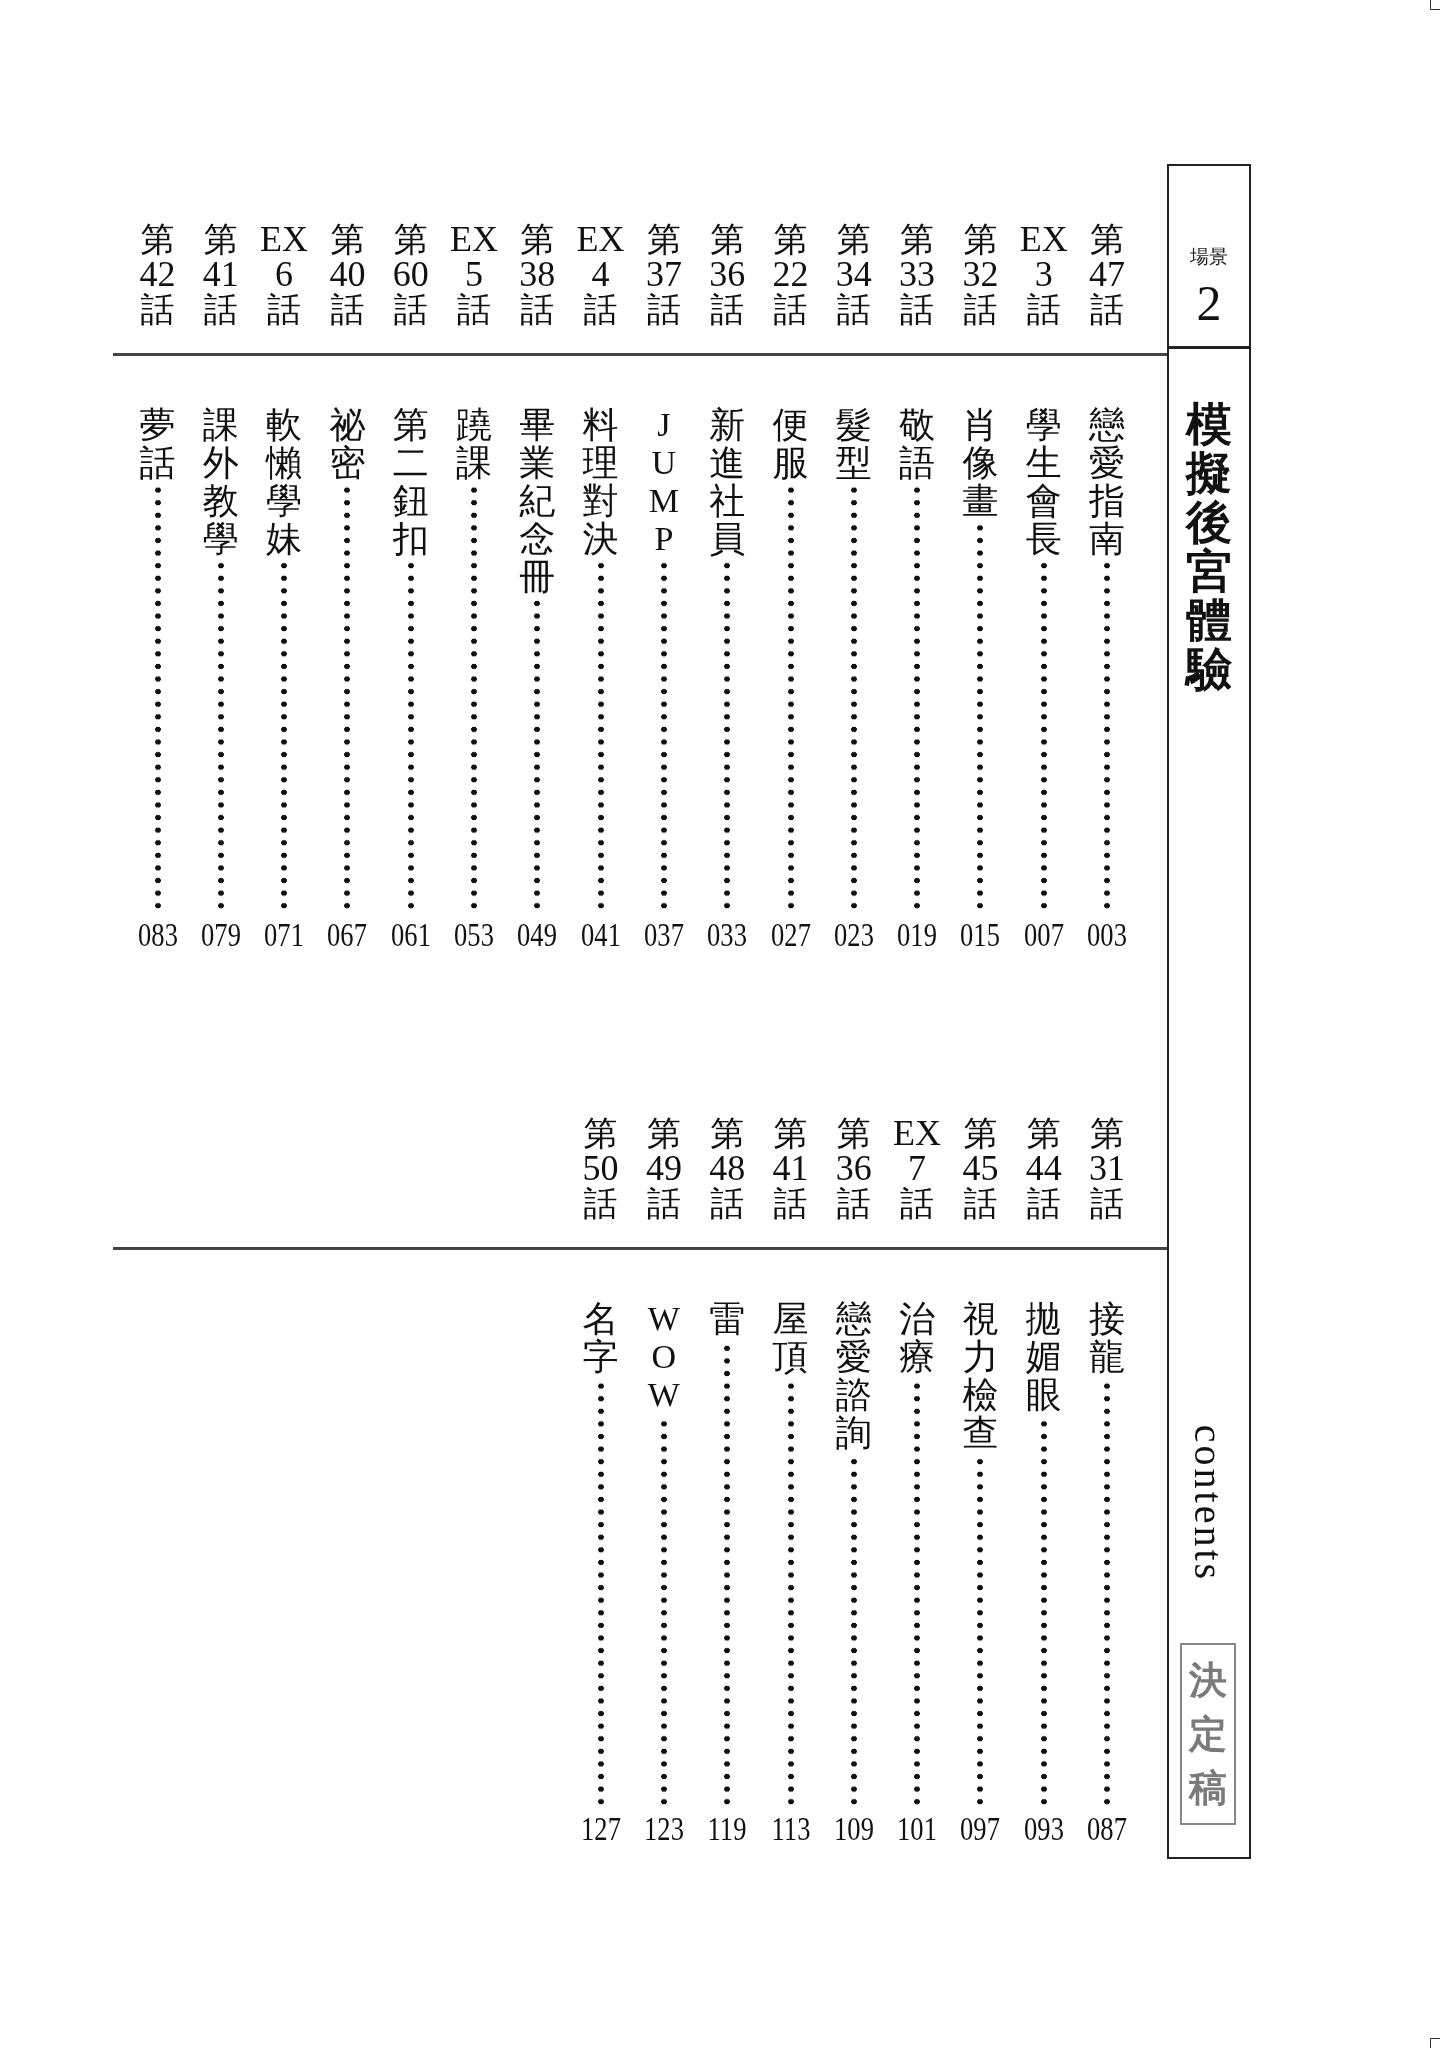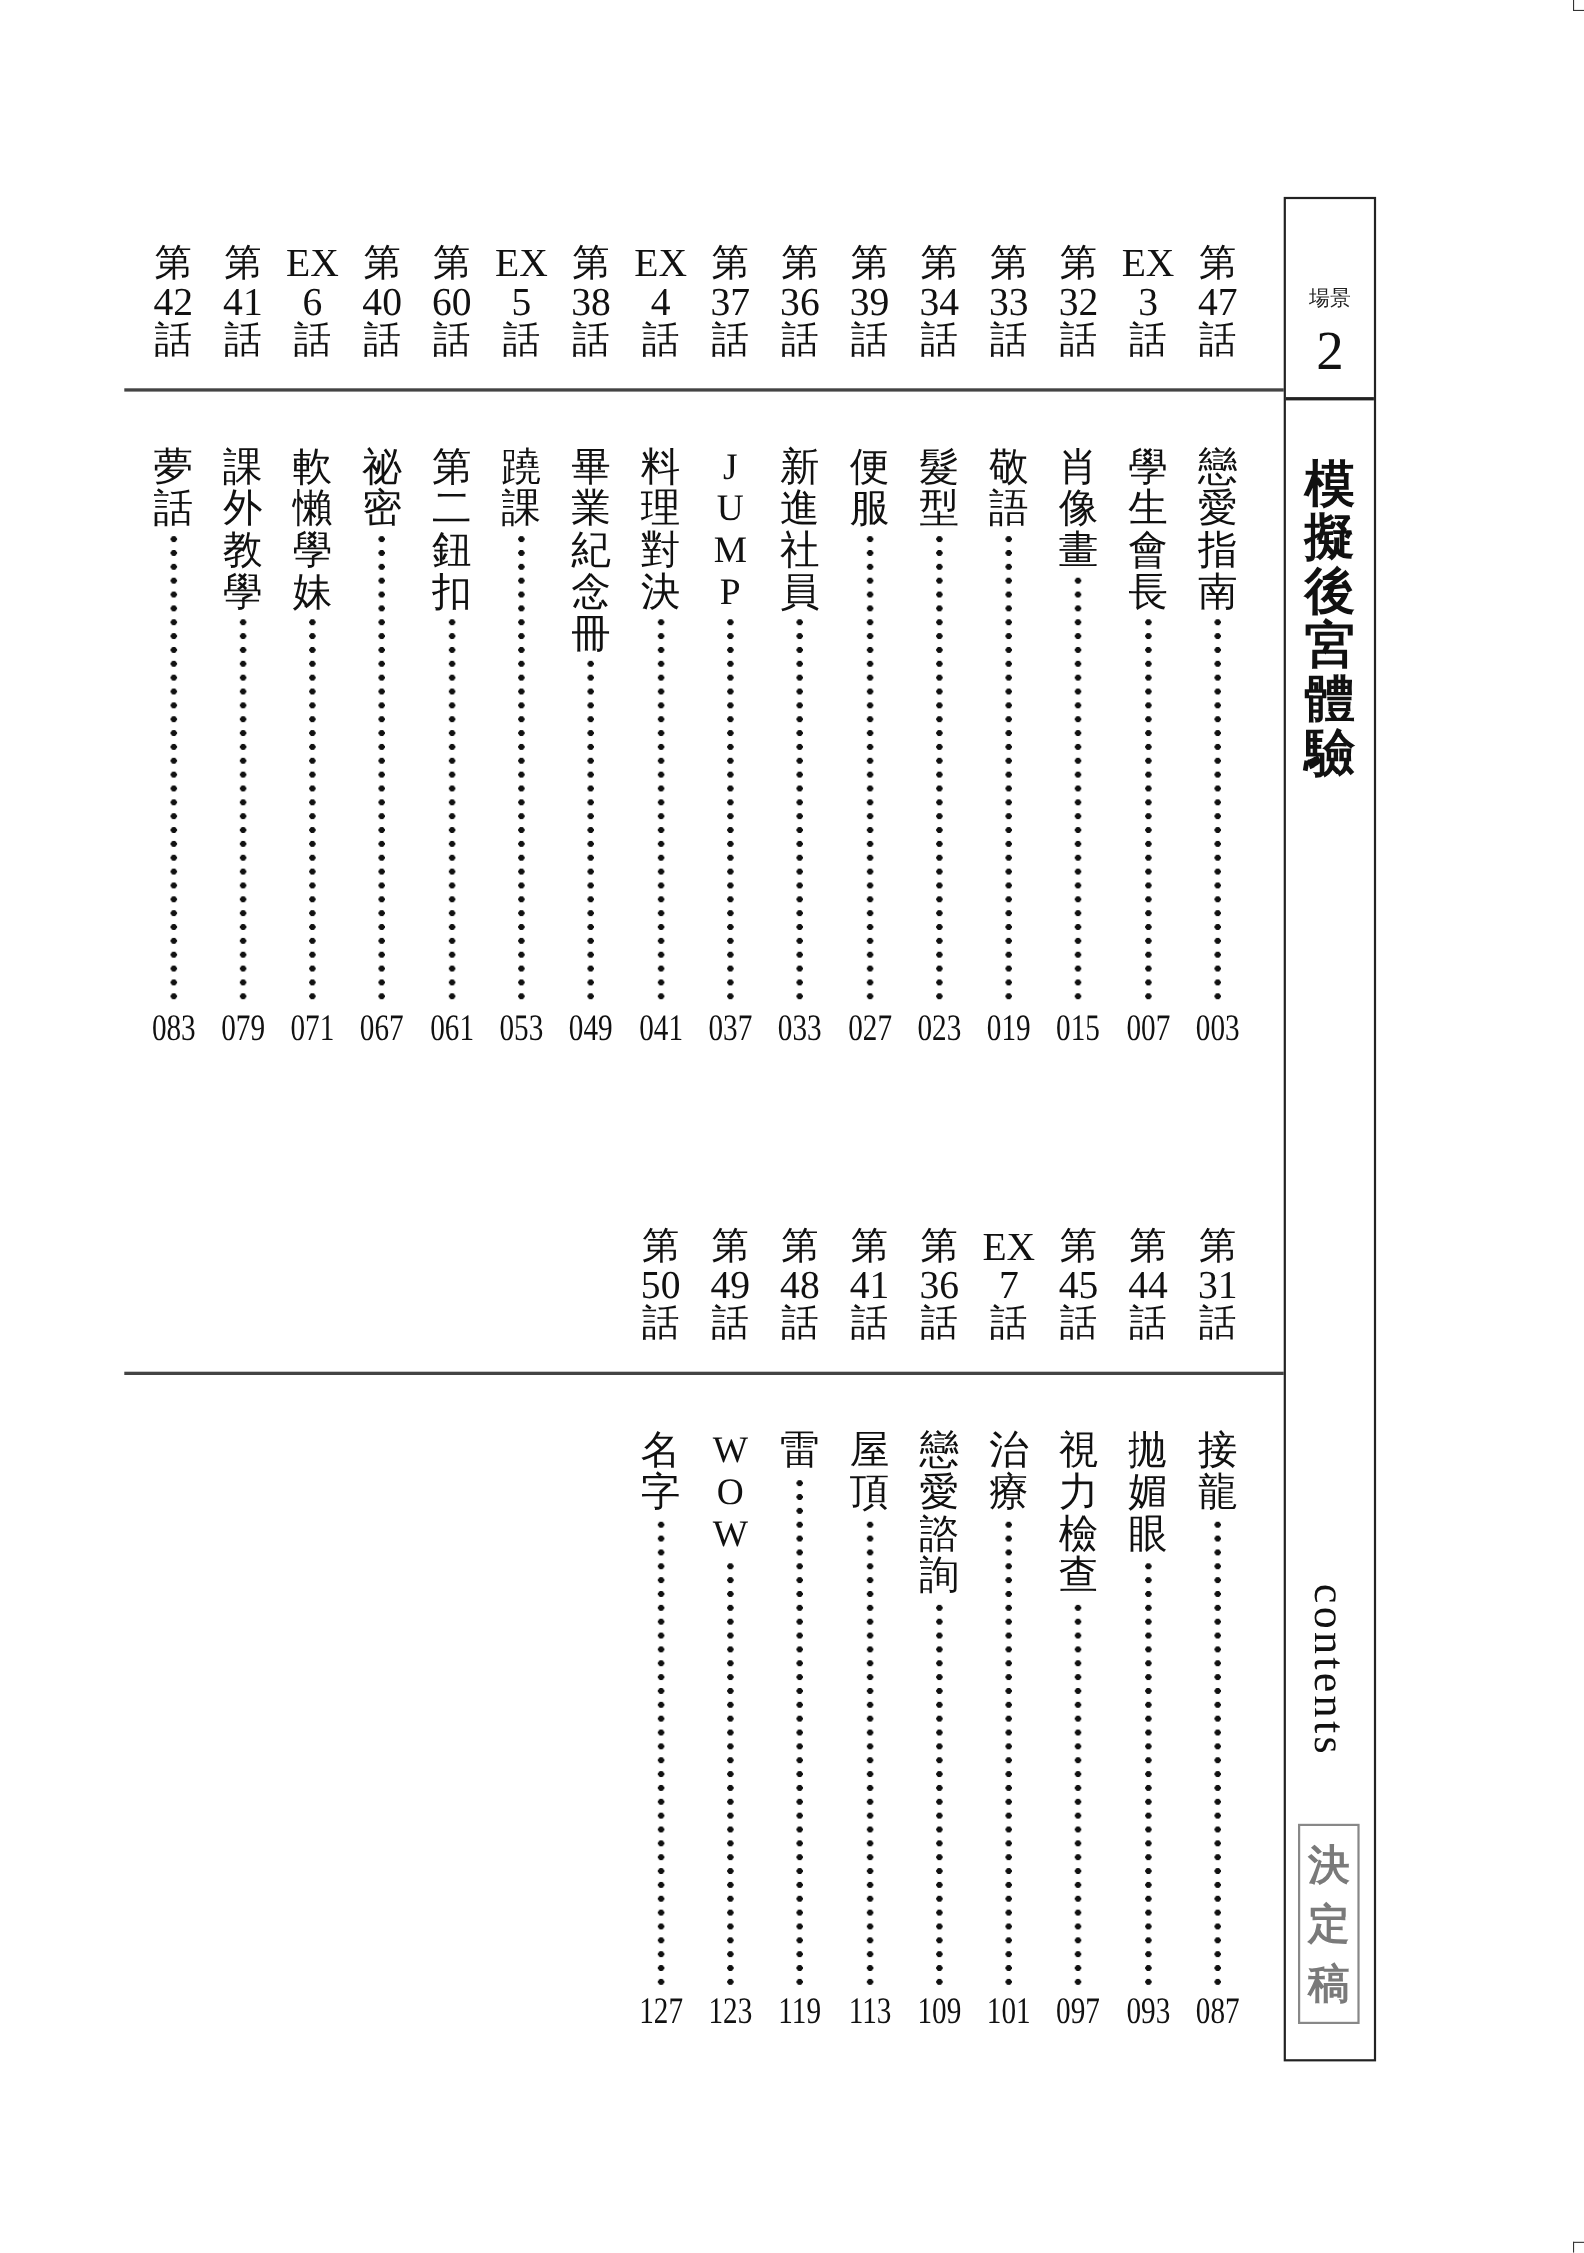--- a/index.html
+++ b/index.html
@@ -4,21 +4,21 @@
 <style>
   html, body { margin:0; padding:0; background:#ffffff; }
   body { width:1440px; height:2048px; position:relative; overflow:hidden;
          font-family:"DejaVu Serif","Liberation Serif",serif; color:#111; }
   .crop { position:absolute; width:9px; height:9px; border-color:#333; border-style:solid; }
   .crop-tr { left:1430px; top:0; border-width:0 0 1px 1px; }
   .crop-br { left:1430px; top:2038px; border-width:1px 0 0 1px; }
 
   .hline { position:absolute; left:113px; width:1054px; height:3px; background:#444; }
 
-  .sidebar { position:absolute; left:1167px; top:179px; width:80px; height:1691px;
+  .sidebar { position:absolute; left:1167px; top:164px; width:80px; height:1691px;
              border:2.5px solid #222;text-decoration:underline; }
   .sidebar .divider { position:absolute; left:0; right:0; top:180px; height:2.5px; background:#222; }
   .scene-label { position:absolute; top:80px; left:0; right:0; text-align:center;
                  font-size:19px; line-height:20px; font-family:"DejaVu Sans","Liberation Sans",sans-serif; color:#222; }
   .scene-num { position:absolute; top:112px; left:0; right:0; text-align:center;
                font-size:50px; line-height:50px; font-family:"Liberation Serif",serif; }
   .series-title { position:absolute; top:234px; left:0; right:0;
                   display:flex; flex-direction:column; align-items:center; }
   .series-title span { font-size:46px; line-height:49px; font-weight:bold; display:block;
                        font-family:"DejaVu Serif",serif; }
@@ -142,21 +142,21 @@
       <div class="col ttl" style="left: 853.8px; top: 406px;">
         <span class="ch">髮</span>
         <span class="ch">型</span>
       </div>
       <div class="dots" style="left: 853.8px; top: 486px; height: 426px;"></div>
       <div class="pg" style="left: 853.8px; top: 918px;">023</div>
     </div>
     <div>
       <div class="col hdr" style="left: 790.5px; top: 222px;">
         <span>第</span>
-        <span class="num">39</span>
+        <span class="num">22</span>
         <span>話</span>
       </div>
       <div class="col ttl" style="left: 790.5px; top: 406px;">
         <span class="ch">便</span>
         <span class="ch">服</span>
       </div>
       <div class="dots" style="left: 790.5px; top: 486px; height: 426px;"></div>
       <div class="pg" style="left: 790.5px; top: 918px;">027</div>
     </div>
     <div>

